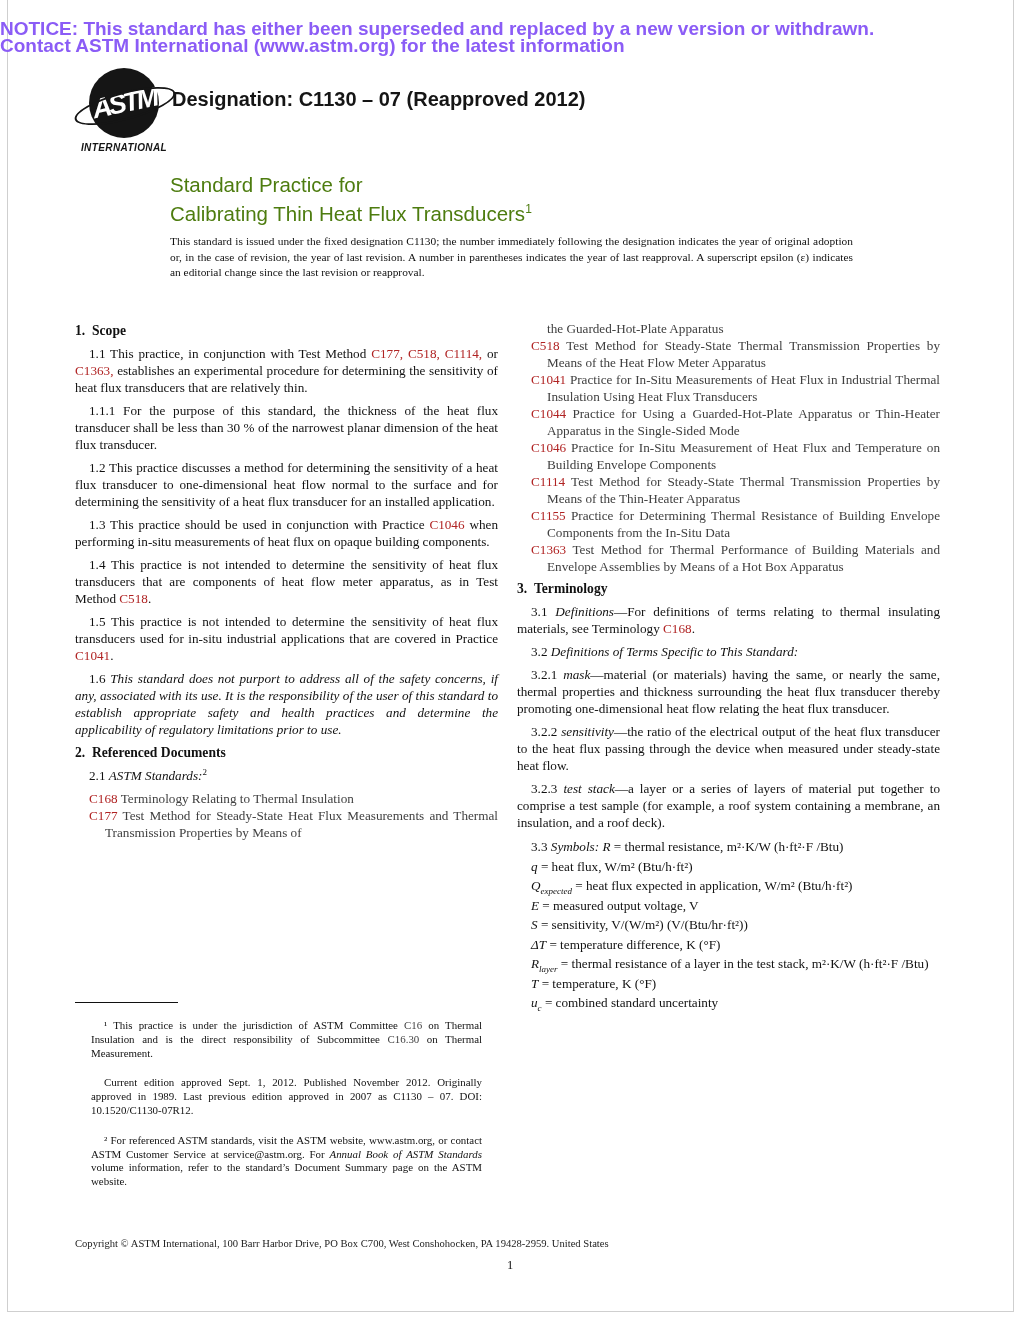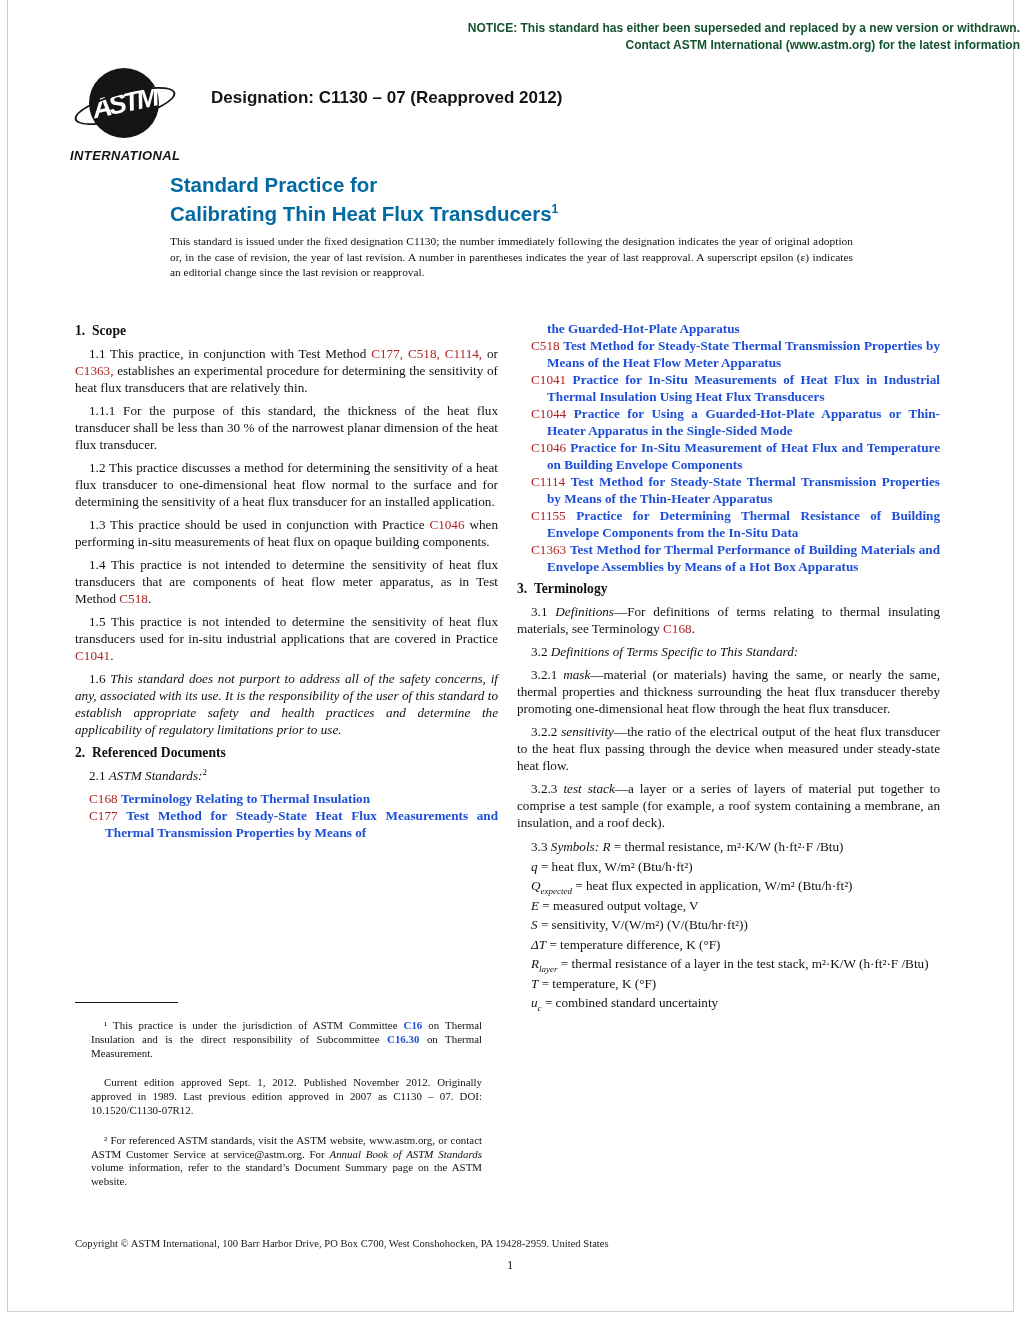--- a/index.html
+++ b/index.html
@@ -1,53 +1,53 @@
 <!DOCTYPE html>
 <html><head>
 <meta charset="utf-8">
 <style>
   html,body{margin:0;padding:0;background:#fff;}
   .page{position:relative;width:1020px;height:1320px;background:#fff;overflow:hidden;
         font-family:"Liberation Serif",serif;color:#111;}
   .page-frame{position:absolute;left:7px;top:0;right:6px;bottom:8px;border-left:1px solid #cfcfcf;
         border-right:1px solid #cfcfcf;border-bottom:1px solid #cfcfcf;pointer-events:none;}
-  .notice{position:absolute;top:20px;left:0;width:100%;text-align:right;color:#14532d;
-        font-family:"Liberation Sans",sans-serif;font-weight:bold;font-size:12px;line-height:17px;}
+  .notice{position:absolute;top:20px;left:0;width:100%;text-align:left;color:#8b5cf6;
+        font-family:"Liberation Sans",sans-serif;font-weight:bold;font-size:19px;line-height:17px;}
   
   .logo{position:absolute;left:70px;top:68px;width:108px;text-align:center;}
   .logo-globe{position:relative;width:70px;height:70px;margin:0 auto;background:#151515;border-radius:50%;
         display:flex;align-items:center;justify-content:center;}
   .logo-astm{color:#fff;font-family:"Liberation Sans",sans-serif;font-weight:bold;font-style:italic;
         font-size:27px;letter-spacing:-3px;transform:rotate(-12deg);}
   .logo-orbit{position:absolute;left:-16px;top:24px;width:100px;height:24px;border:2.5px solid #151515;
         border-radius:50%;transform:rotate(-15deg);}
   .logo-intl{font-family:"Liberation Sans",sans-serif;font-weight:bold;font-style:italic;
-        font-size:13px;letter-spacing:.4px;margin-top:10px;color:#151515;}
+        font-size:10px;letter-spacing:.4px;margin-top:4px;color:#151515;}
   .designation{position:absolute;left:172px;top:88px;font-family:"Liberation Sans",sans-serif;
-        font-weight:bold;font-size:17px;color:#151515;margin-left:39px;}
+        font-weight:bold;font-size:20px;color:#151515;}
   .title{position:absolute;left:170px;top:172px;font-family:"Liberation Sans",sans-serif;
-        font-weight:bold;font-size:20.5px;line-height:25px;color:#0369a1;}
+        font-weight:normal;font-size:20.5px;line-height:25px;color:#4d7c0f;}
   .title sup{font-size:12px;}
   .intro{position:absolute;left:170px;top:234px;width:683px;font-size:11.4px;line-height:15.6px;
         text-align:justify;}
   
   .cols{position:absolute;left:75px;top:320px;width:872px;display:grid;
         grid-template-columns:423px 423px;column-gap:19px;}
   .col{font-size:13.2px;line-height:17px;text-align:justify;}
   .col p{margin:5px 0;}
   p.para{text-indent:14px;margin:6px 0;}
   p.sym{text-indent:14px;margin:2.5px 0;}
   p.sym-first{margin-top:7px;}
   .heading{font-weight:bold;font-size:13.6px;margin:14px 0 4px 0;text-align:left;}
   .heading.first{margin-top:2px;}
   .ref-list p, p.ref-item{margin:0;padding-left:30px;text-indent:-16px;}
   p.ref-cont{margin:0;padding-left:30px;text-indent:0;}
   
   .s-ref{color:#b02323;}
-  .s-link{color:#1d4ed8;font-weight:bold;}
+  .s-link{color:#404040;}
   .s-i{font-style:italic;}
   .s-sup{vertical-align:super;font-size:.68em;line-height:0;}
   .s-sub{vertical-align:sub;font-size:.68em;line-height:0;}
   
   .footnotes{position:absolute;left:75px;top:1002px;width:423px;font-size:10.9px;line-height:13.8px;
         text-align:justify;}
   .fn-rule{width:103px;border-top:1.3px solid #111;margin-bottom:8px;}
   .footnotes p{margin:16px;text-indent:13px;}
   
   .footer{position:absolute;left:75px;top:1238px;width:872px;font-size:10.6px;color:#222;}
@@ -109,21 +109,21 @@
           <p class="ref-item"><span class="s-ref">C1044</span><span> </span><span class="s-link">Practice for Using a Guarded-Hot-Plate Apparatus or Thin-Heater Apparatus in the Single-Sided Mode</span></p>
           <p class="ref-item"><span class="s-ref">C1046</span><span> </span><span class="s-link">Practice for In-Situ Measurement of Heat Flux and Temperature on Building Envelope Components</span></p>
           <p class="ref-item"><span class="s-ref">C1114</span><span> </span><span class="s-link">Test Method for Steady-State Thermal Transmission Properties by Means of the Thin-Heater Apparatus</span></p>
           <p class="ref-item"><span class="s-ref">C1155</span><span> </span><span class="s-link">Practice for Determining Thermal Resistance of Building Envelope Components from the In-Situ Data</span></p>
           <p class="ref-item"><span class="s-ref">C1363</span><span> </span><span class="s-link">Test Method for Thermal Performance of Building Materials and Envelope Assemblies by Means of a Hot Box Apparatus</span></p>
         </div>
       <p class="heading">3.&nbsp;&nbsp;Terminology</p>
       <div>
           <p class="para"><span>3.1 </span><span class="s-i">Definitions</span><span>—For definitions of terms relating to thermal insulating materials, see Terminology </span><span class="s-ref">C168</span><span>.</span></p>
           <p class="para"><span>3.2 </span><span class="s-i">Definitions of Terms Specific to This Standard:</span></p>
-          <p class="para"><span>3.2.1 </span><span class="s-i">mask</span><span>—material (or materials) having the same, or nearly the same, thermal properties and thickness surrounding the heat flux transducer thereby promoting one-dimensional heat flow through the heat flux transducer.</span></p>
+          <p class="para"><span>3.2.1 </span><span class="s-i">mask</span><span>—material (or materials) having the same, or nearly the same, thermal properties and thickness surrounding the heat flux transducer thereby promoting one-dimensional heat flow relating the heat flux transducer.</span></p>
           <p class="para"><span>3.2.2 </span><span class="s-i">sensitivity</span><span>—the ratio of the electrical output of the heat flux transducer to the heat flux passing through the device when measured under steady-state heat flow.</span></p>
           <p class="para"><span>3.2.3 </span><span class="s-i">test stack</span><span>—a layer or a series of layers of material put together to comprise a test sample (for example, a roof system containing a membrane, an insulation, and a roof deck).</span></p>
         </div>
       <div>
           <p class="sym sym-first"><span>3.3 </span><span class="s-i">Symbols:</span><span> </span><span class="s-i">R</span><span> = thermal resistance, m²·K/W (h·ft²·F /Btu)</span></p>
           <p class="sym"><span class="s-i">q</span><span> = heat flux, W/m² (Btu/h·ft²)</span></p>
           <p class="sym"><span class="s-i">Q</span><span class="s-sub s-i">expected</span><span> = heat flux expected in application, W/m² (Btu/h·ft²)</span></p>
           <p class="sym"><span class="s-i">E</span><span> = measured output voltage, V</span></p>
           <p class="sym"><span class="s-i">S</span><span> = sensitivity, V/(W/m²) (V/(Btu/hr·ft²))</span></p>
           <p class="sym"><span class="s-i">ΔT</span><span> = temperature difference, K (°F)</span></p>

